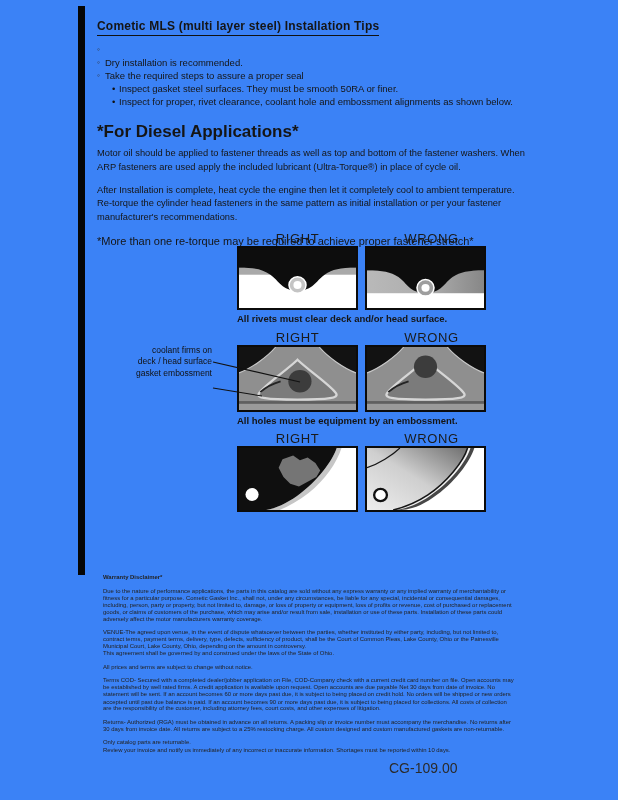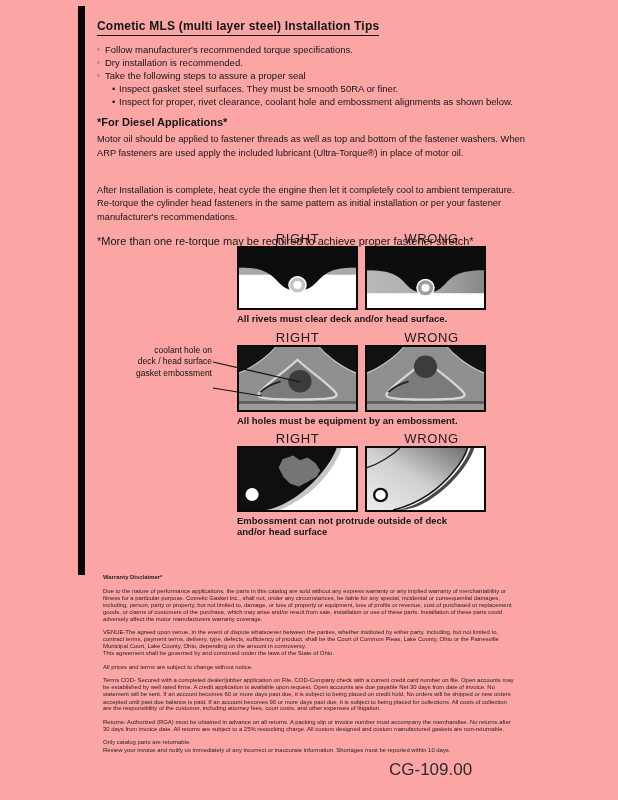--- a/index.html
+++ b/index.html
@@ -1,32 +1,32 @@
 <!DOCTYPE html>
 <html><head>
 <meta charset="utf-8">
 <style>
   html,body{margin:0;padding:0;background:#e9e9e9;}
   .page{
-    position:relative;width:618px;height:800px;background:#fca5a5;
+    position:relative;width:618px;height:800px;background:#3b82f6;
     font-family:"Liberation Sans", sans-serif;color:#151515;overflow:hidden;
     margin:0 auto;
   }
   .left-rule{position:absolute;left:78px;top:6px;width:7px;height:569px;background:#060606;}
   .content{position:absolute;left:97px;top:16px;width:430px;}
   .doc-title{display:inline-block;font-size:12px;font-weight:bold;letter-spacing:.2px;
     border-bottom:1.5px solid #111;padding-bottom:2px;}
   .bullets{margin-top:7px;font-size:9.5px;line-height:13px;}
   .b-row{display:flex;}
   .b-mark{width:8px;flex:0 0 8px;font-size:8.5px;line-height:13px;color:#333;}
   .sub{margin-left:15px;}
   .sub .b-mark{width:7px;flex:0 0 7px;font-size:9.5px;color:#111;}
-  .diesel-h{margin-top:8px;font-size:11px;font-weight:bold;}
+  .diesel-h{margin-top:14px;font-size:17px;font-weight:bold;}
   .para{margin-top:5px;font-size:9.3px;line-height:13.8px;width:430px;}
-  .para.gap{margin-top:23px;}
+  .para.gap{margin-top:9px;}
   .note{margin-top:10px;font-size:11px;}
 
   .diag-row{position:absolute;left:237px;width:249px;}
   .lbl-grid{display:grid;grid-template-columns:121px 121px;column-gap:13px;}
   .rw-label{text-align:center;font-size:13px;letter-spacing:.6px;line-height:14px;color:#1a1a1a;}
   .box-grid{display:grid;grid-template-columns:121px 121px;column-gap:7px;}
   .dbox{width:117px;height:60px;border:2px solid #0b0b0b;background:#fff;}
   .dbox svg{display:block;}
   .dbox.h63{height:63px;}
   .dbox.h62{height:62px;}
@@ -35,57 +35,56 @@
   .d2-labels{position:absolute;left:100px;width:112px;text-align:right;
     font-size:8.5px;line-height:10.5px;color:#111;}
   .ptr-svg{position:absolute;left:210px;top:355px;}
 
   .disclaimer{position:absolute;left:103px;top:574px;width:414px;}
   .disc-inner{width:557px;transform:scale(0.74);transform-origin:0 0;
     font-size:8px;line-height:9.4px;color:#222;}
   .disc-inner .hd{font-weight:bold;margin-bottom:9px;}
   .disc-inner .p{margin-bottom:9px;}
   .disc-inner .p0{margin-bottom:0;}
-  .footer-code{position:absolute;left:389px;top:760px;font-size:17px;color:#2b2b2b;}
+  .footer-code{position:absolute;left:389px;top:760px;font-size:14px;color:#2b2b2b;}
 </style>
 </head>
 <body>
 
 <div class="page">
 
   <div class="left-rule"></div>
 
   <div class="content">
     <span class="doc-title">Cometic MLS (multi layer steel) Installation Tips</span>
 
     <div class="bullets">
       <div class="b-row">
         <span class="b-mark">◦</span>
-        <span>Follow manufacturer's recommended torque specifications.</span>
       </div>
       <div class="b-row">
         <span class="b-mark">◦</span>
         <span>Dry installation is recommended.</span>
       </div>
       <div class="b-row">
         <span class="b-mark">◦</span>
-        <span>Take the following steps to assure a proper seal</span>
+        <span>Take the required steps to assure a proper seal</span>
       </div>
       <div class="b-row sub">
         <span class="b-mark">•</span>
         <span>Inspect gasket steel surfaces.  They must be smooth 50RA or finer.</span>
       </div>
       <div class="b-row sub">
         <span class="b-mark">•</span>
         <span>Inspect for proper, rivet clearance, coolant hole and embossment alignments as shown below.</span>
       </div>
     </div>
 
     <div class="diesel-h">*For Diesel Applications*</div>
-    <div class="para">Motor oil should be applied to fastener threads as well as top and bottom of the fastener washers. When ARP fasteners are used apply the included lubricant (Ultra-Torque®) in place of motor oil.</div>
+    <div class="para">Motor oil should be applied to fastener threads as well as top and bottom of the fastener washers. When ARP fasteners are used apply the included lubricant (Ultra-Torque®) in place of cycle oil.</div>
     <div class="para gap">After Installation is complete, heat cycle the engine then let it completely cool to ambient temperature. Re-torque the cylinder head fasteners in the same pattern as initial installation or per your fastener manufacturer's recommendations.</div>
     <div class="note">*More than one re-torque may be required to achieve proper fastener stretch*</div>
   </div>
 
   <div class="diag-row" style="top:232px;">
     <div class="lbl-grid">
       <div class="rw-label">RIGHT</div>
       <div class="rw-label">WRONG</div>
     </div>
     <div class="box-grid">
@@ -151,21 +150,21 @@
           <rect y="57.5" width="121" height="3" fill="#5f5f5f"></rect>
           <rect y="60.5" width="121" height="6.5" fill="#9a9a9a"></rect>
           <circle cx="60.5" cy="21" r="12" fill="#3c3c3c"></circle>
         </svg>
       </div>
     </div>
     <div class="caption">All holes must be equipment by an embossment.</div>
   </div>
 
   <div class="d2-labels" style="top:345px;">
-    <div>coolant hole on</div>
+    <div>coolant firms on</div>
     <div>deck / head surface</div>
   </div>
   <div class="d2-labels" style="top:368px;">gasket embossment</div>
   <svg class="ptr-svg" width="100" height="45">
     <line x1="3" y1="7" x2="90" y2="27" stroke="#111" stroke-width="1.1"></line>
     <line x1="3" y1="33" x2="52" y2="41" stroke="#111" stroke-width="1.1"></line>
   </svg>
 
   <div class="diag-row" style="top:432px;">
     <div class="lbl-grid">
@@ -194,24 +193,20 @@
           <rect width="121" height="66" fill="#ffffff"></rect>
           <path d="M0,0 H111 C107,14 90,38 68,53 C57,61 45,66 34,66 L0,66 Z" fill="#474747"></path>
           <path d="M0,0 H107 C103,14 86,37 65,51 C54,59 42,64 30,66 L0,66 Z" fill="#f1f1f1"></path>
           <path d="M0,0 H104 C100,14 83,36 63,50 C52,57.5 40,63 27,66 L0,66 Z" fill="url(#g3w)"></path>
           <path d="M104,0 C100,14 83,36 63,50 C52,57.5 40,63 27,66" stroke="#161616" stroke-width="1.6" fill="none"></path>
           <path d="M34,0 C26,8 12,17 0,21" stroke="#161616" stroke-width="1.3" fill="none"></path>
           <circle cx="14" cy="50" r="6.6" fill="#ffffff" stroke="#111" stroke-width="2.4"></circle>
         </svg>
       </div>
     </div>
-    <div class="caption">
-      <div>Embossment can not protrude outside of deck</div>
-      <div>and/or head surface</div>
-    </div>
   </div>
 
   <div class="disclaimer">
     <div class="disc-inner">
       <div class="hd">Warranty Disclaimer*</div>
       <div class="p">Due to the nature of performance applications, the parts in this catalog are sold without any express warranty or any implied warranty of merchantability or fitness for a particular purpose.  Cometic Gasket Inc., shall not, under any circumstances, be liable for any special, incidental or consequential damages, including, person, party or property, but not limited to, damage, or loss of property or equipment, loss of profits or revenue, cost of purchased or replacement goods, or claims of customers of the purchase, which may arise and/or result from sale, installation or use of these parts.  Installation of these parts could adversely affect the motor manufacturers warranty coverage.</div>
       <div class="p0">VENUE-The agreed upon venue, in the event of dispute whatsoever between the parties, whether instituted by either party, including, but not limited to, contract terms, payment terms, delivery, type, defects, sufficiency of product, shall be the Court of Common Pleas, Lake County, Ohio or the Painesville Municipal Court, Lake County, Ohio, depending on the amount in controversy.</div>
       <div class="p">This agreement shall be governed by and construed under the laws of the State of Ohio.</div>
       <div class="p">All prices and terms are subject to change without notice.</div>
       <div class="p">Terms COD- Secured with a completed dealer/jobber application on File, COD-Company check with a current credit card number on file.  Open accounts may be established by well rated firms.  A credit application is available upon request.  Open accounts are due payable Net 30 days from date of invoice.  No statement will be sent.  If an account becomes 60 or more days past due, it is subject to being placed on credit hold.  No orders will be shipped or new orders accepted until past due balance is paid.  If an account becomes 90 or more days past due, it is subject to being placed for collections.  All costs of collection are the responsibility of the customer, including attorney fees, court costs, and other expenses of litigation.</div>

